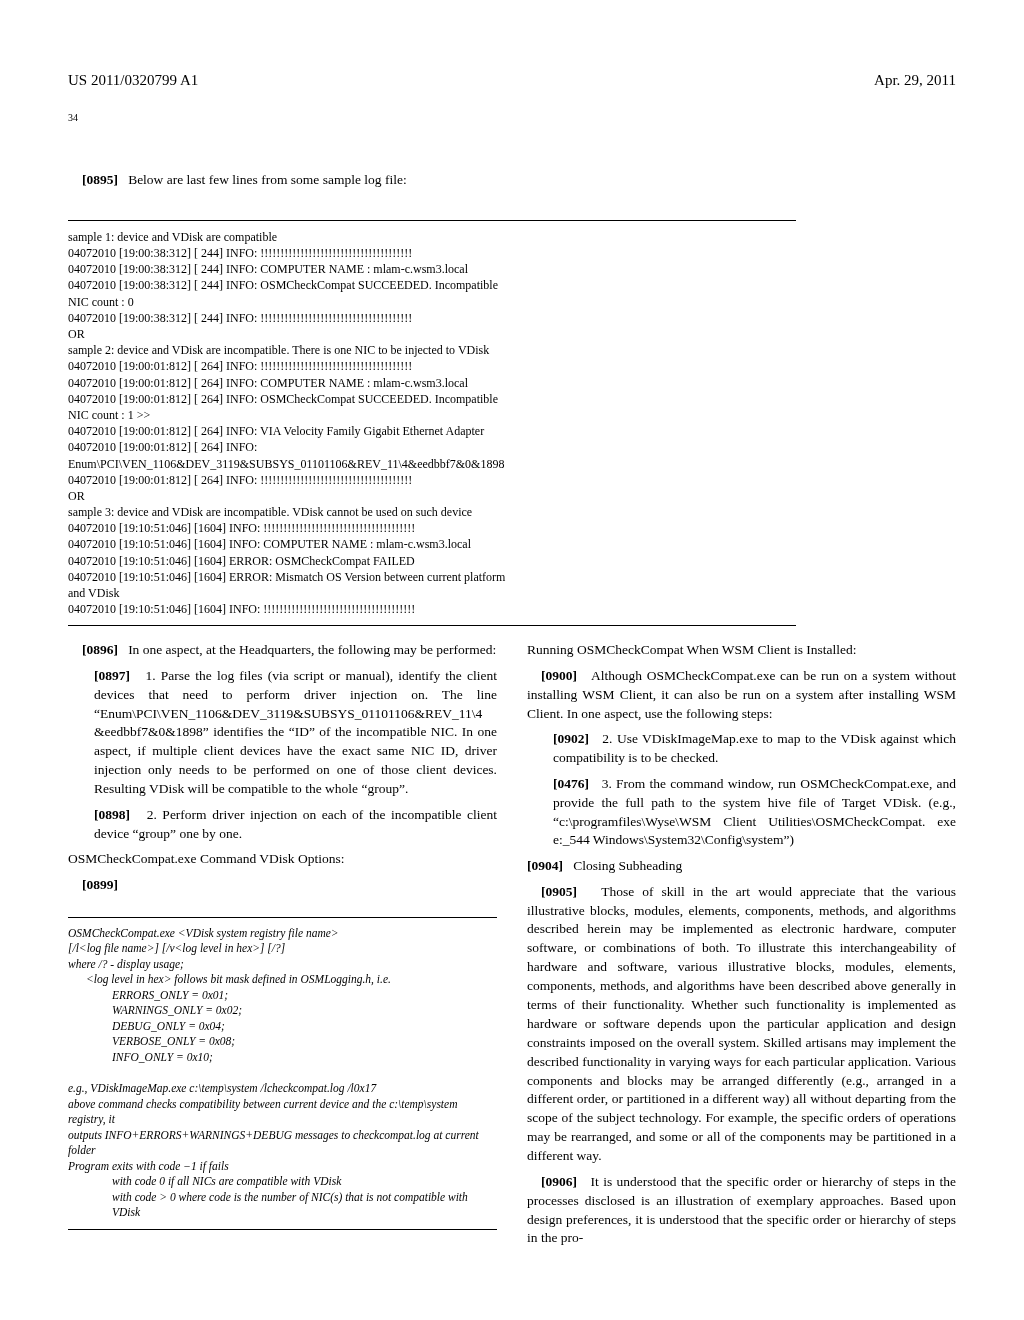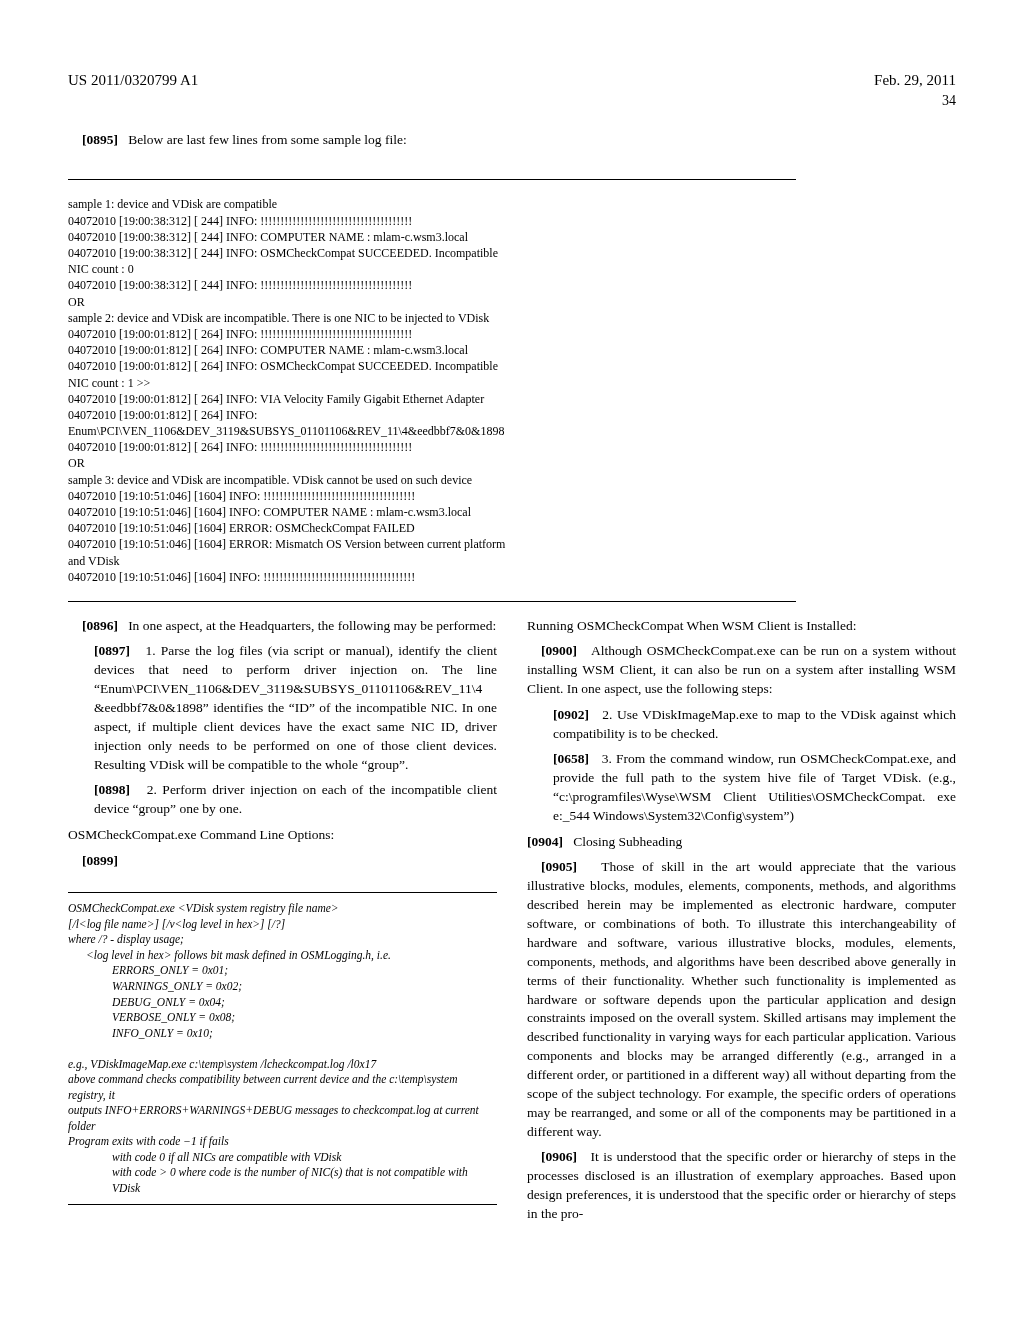--- a/index.html
+++ b/index.html
@@ -16,27 +16,28 @@
     background: #fff;
   }
   .page {
     padding: 70px 68px 40px 68px;
     box-sizing: border-box;
   }
   .header {
     display: flex;
     justify-content: space-between;
     font-size: 15px;
+    margin-bottom: 20px;
   }
   .header-left { }
   .header-right { }
   .page-num {
-    text-align: right;
-    font-size: 14px;
-    margin-bottom: 20px;
+    text-align: left;
+    font-size: 10px;
+    margin-bottom: 46px;
   }
   .para-num {
     font-weight: bold;
   }
   .section p {
     margin: 14px 0;
     text-align: justify;
   }
   .indent {
     text-indent: 14px;
@@ -45,21 +46,21 @@
     border: none;
     border-top: 1.5px solid #000;
     margin: 8px 0;
   }
   .monoblock {
     font-family: "Times New Roman", Times, serif;
     font-size: 12px;
     line-height: 1.35;
     white-space: pre-wrap;
     word-break: break-word;
-    margin: 16px 0;
+    margin: 0 0;
   }
   .columns {
     display: flex;
     gap: 30px;
   }
   .col {
     flex: 1;
     min-width: 0;
   }
   .col p {
@@ -83,21 +84,21 @@
   }
   .small-block .ind1 { padding-left: 18px; display:block; }
   .small-block .ind2 { padding-left: 44px; display:block; }
 </style>
 </head>
 <body>
 
 <div class="page">
   <div class="header">
     <div class="header-left">US 2011/0320799 A1</div>
-    <div class="header-right">Feb. 29, 2011</div>
+    <div class="header-right">Apr. 29, 2011</div>
   </div>
   <div class="page-num">34</div>
 
   <div class="section">
     <p class="indent">
       <span class="para-num">[0895]</span>&nbsp;&nbsp;&nbsp;<span>Below are last few lines from some sample log file:</span>
     </p>
   </div>
 
   <div style="width:82%; margin-top:30px;">
@@ -135,21 +136,21 @@
       <p class="indent">
         <span class="para-num">[0896]</span>&nbsp;&nbsp;&nbsp;<span>In one aspect, at the Headquarters, the following may be performed:</span>
       </p>
       <p class="li-block">
         <span class="para-num">[0897]</span>&nbsp;&nbsp;&nbsp;<span>1. Parse the log files (via script or manual), identify the client devices that need to perform driver injection on. The line “Enum\PCI\VEN_1106&amp;DEV_3119&amp;SUBSYS_01101106&amp;REV_11\4 &amp;eedbbf7&amp;0&amp;1898” identifies the “ID” of the incompatible NIC. In one aspect, if multiple client devices have the exact same NIC ID, driver injection only needs to be performed on one of those client devices. Resulting VDisk will be compatible to the whole “group”.</span>
       </p>
       <p class="li-block">
         <span class="para-num">[0898]</span>&nbsp;&nbsp;&nbsp;<span>2. Perform driver injection on each of the incompatible client device “group” one by one.</span>
       </p>
 
-      <p class="subhead">OSMCheckCompat.exe Command Line Options:</p>
+      <p class="subhead">OSMCheckCompat.exe Command VDisk Options:</p>
       <p class="indent">
         <span class="para-num">[0899]</span>
       </p>
 
       <div style="margin-top:22px;">
         <hr class="rule">
         <div class="small-block">
           <span>OSMCheckCompat.exe &lt;VDisk system registry file name&gt;</span><br>
           <span>[/l&lt;log file name&gt;] [/v&lt;log level in hex&gt;] [/?]</span><br>
           <span>where /? - display usage;</span><br>
@@ -173,21 +174,21 @@
 
     <div class="col">
       <p>Running OSMCheckCompat When WSM Client is Installed:</p>
       <p class="indent">
         <span class="para-num">[0900]</span>&nbsp;&nbsp;&nbsp;<span>Although OSMCheckCompat.exe can be run on a system without installing WSM Client, it can also be run on a system after installing WSM Client. In one aspect, use the following steps:</span>
       </p>
       <p class="li-block">
         <span class="para-num">[0902]</span>&nbsp;&nbsp;&nbsp;<span>2. Use VDiskImageMap.exe to map to the VDisk against which compatibility is to be checked.</span>
       </p>
       <p class="li-block">
-        <span class="para-num">[0658]</span>&nbsp;&nbsp;&nbsp;<span>3. From the command window, run OSMCheckCompat.exe, and provide the full path to the system hive file of Target VDisk. (e.g., “c:\programfiles\Wyse\WSM Client Utilities\OSMCheckCompat. exe e:_544 Windows\System32\Config\system”)</span>
+        <span class="para-num">[0476]</span>&nbsp;&nbsp;&nbsp;<span>3. From the command window, run OSMCheckCompat.exe, and provide the full path to the system hive file of Target VDisk. (e.g., “c:\programfiles\Wyse\WSM Client Utilities\OSMCheckCompat. exe e:_544 Windows\System32\Config\system”)</span>
       </p>
       <p>
         <span class="para-num">[0904]</span>&nbsp;&nbsp;&nbsp;<span>Closing Subheading</span>
       </p>
       <p class="indent">
         <span class="para-num">[0905]</span>&nbsp;&nbsp;&nbsp;<span>Those of skill in the art would appreciate that the various illustrative blocks, modules, elements, components, methods, and algorithms described herein may be implemented as electronic hardware, computer software, or combinations of both. To illustrate this interchangeability of hardware and software, various illustrative blocks, modules, elements, components, methods, and algorithms have been described above generally in terms of their functionality. Whether such functionality is implemented as hardware or software depends upon the particular application and design constraints imposed on the overall system. Skilled artisans may implement the described functionality in varying ways for each particular application. Various components and blocks may be arranged differently (e.g., arranged in a different order, or partitioned in a different way) all without departing from the scope of the subject technology. For example, the specific orders of operations may be rearranged, and some or all of the components may be partitioned in a different way.</span>
       </p>
       <p class="indent">
         <span class="para-num">[0906]</span>&nbsp;&nbsp;&nbsp;<span>It is understood that the specific order or hierarchy of steps in the processes disclosed is an illustration of exemplary approaches. Based upon design preferences, it is understood that the specific order or hierarchy of steps in the pro-</span>
       </p>

